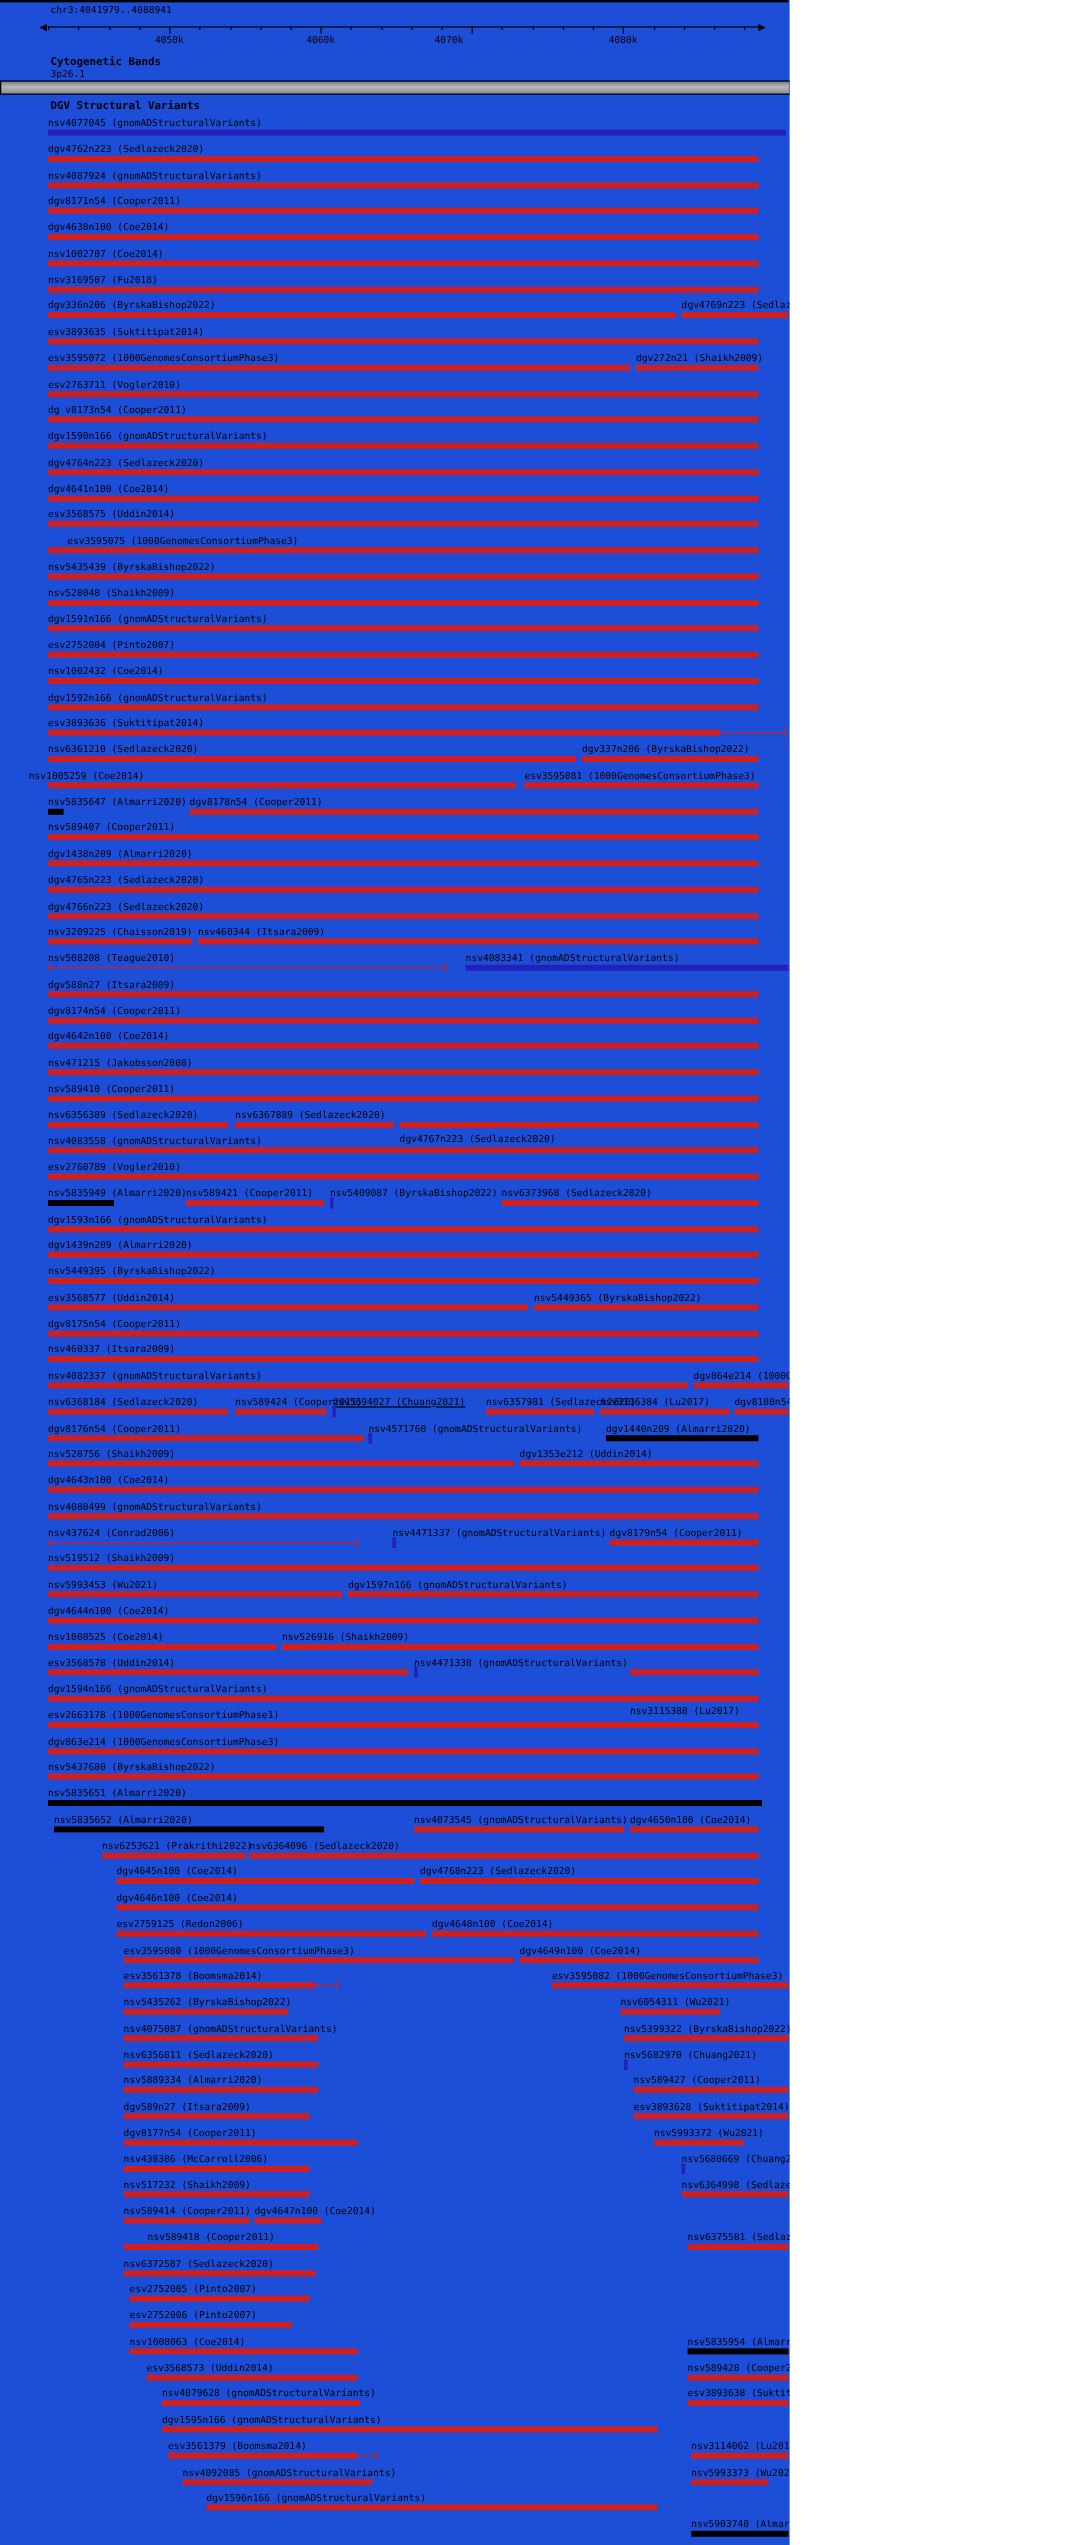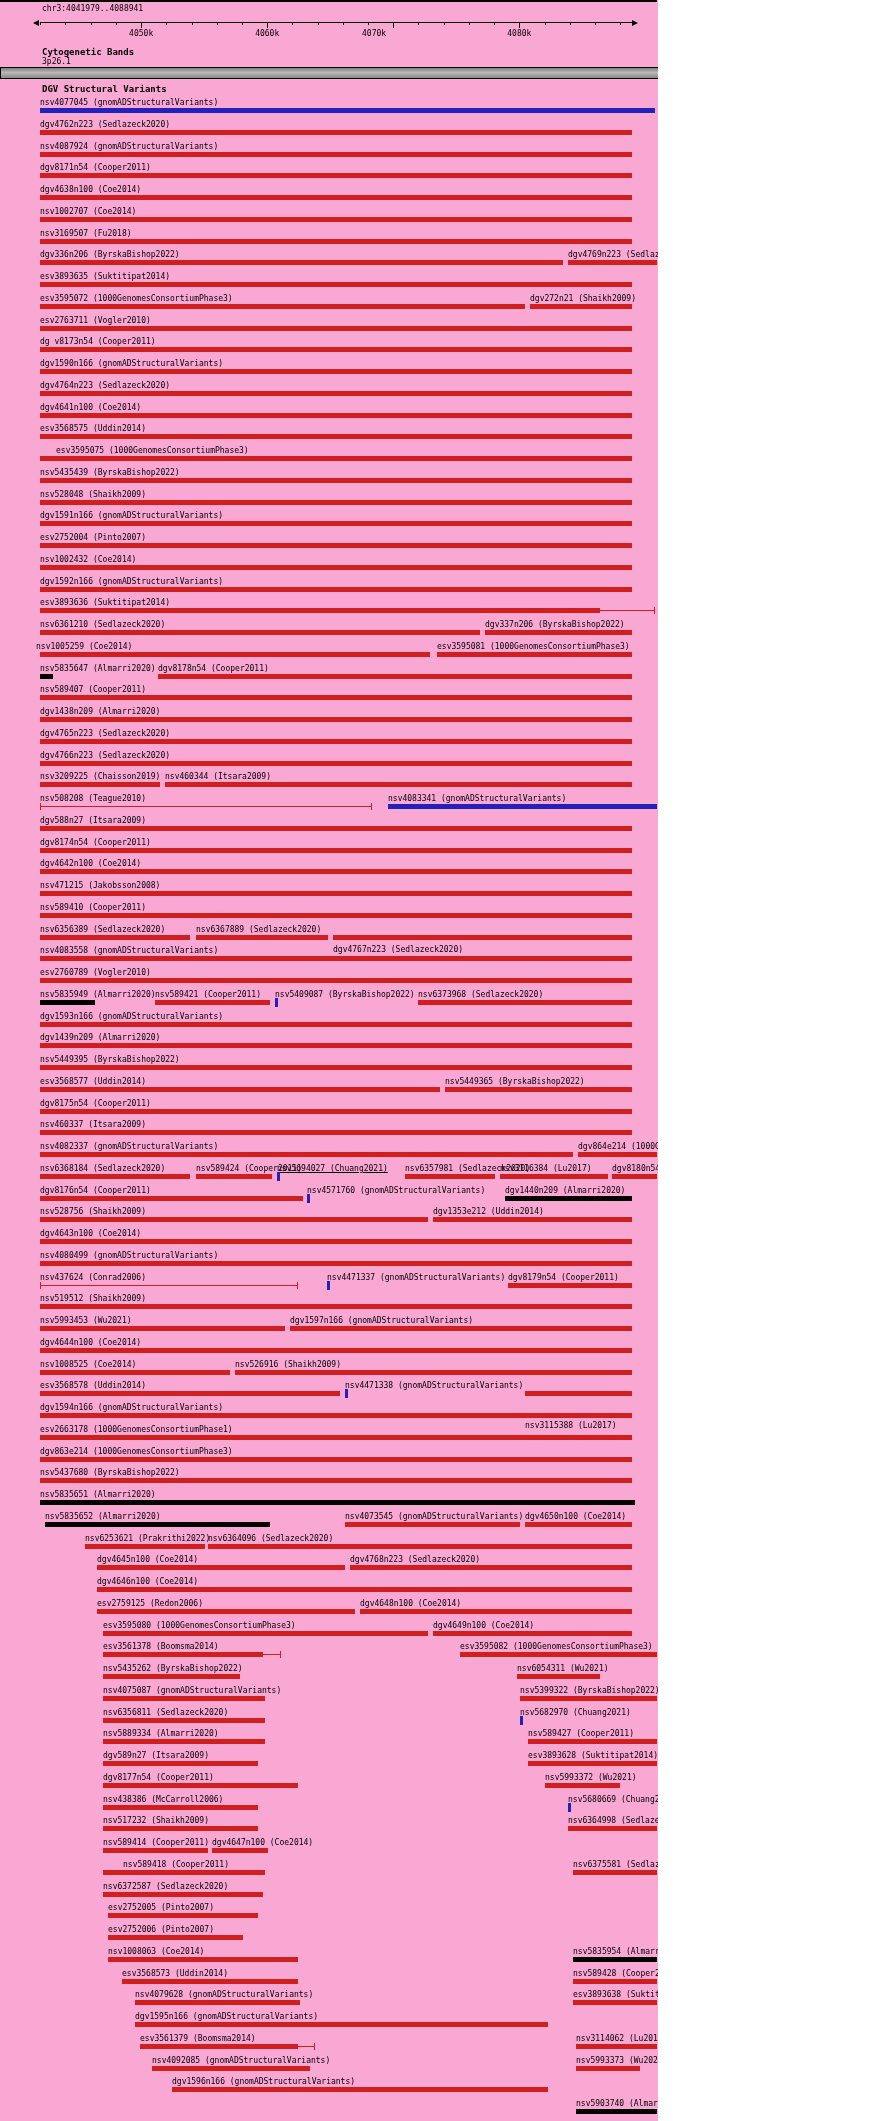--- a/index.html
+++ b/index.html
@@ -1,18 +1,18 @@
 <!DOCTYPE html>
 <html><head>
 <meta charset="utf-8">
 <title>DGV Structural Variants</title>
 <style>
   html,body{margin:0;padding:0;background:#fff;}
   body{width:890px;height:2121px;position:relative;font-family:"DejaVu Sans Mono",monospace;color:#000;}
-  #content{position:absolute;top:0;left:0;width:658px;height:2121px;overflow:hidden;background:#f9a8d4;}
+  #content{position:absolute;top:0;left:0;width:658px;height:2121px;overflow:hidden;background:#1d4ed8;}
   #topline{position:absolute;top:0;left:0;width:657px;height:2px;background:#000;}
   .small{position:absolute;font-size:8px;line-height:9px;white-space:pre;}
   .hdr{position:absolute;font-size:9px;line-height:10px;font-weight:bold;white-space:pre;}
   #ruler{position:absolute;top:0;left:0;width:658px;height:46px;}
   .rline{position:absolute;height:1px;background:#000;}
   .rtick{position:absolute;width:1px;background:#000;}
   .rlabel{position:absolute;font-size:8px;line-height:9px;}
   .arrow{position:absolute;width:0;height:0;border-top:3px solid transparent;border-bottom:3px solid transparent;}
   .arrow.left{border-right:6px solid #000;}
   .arrow.right{border-left:6px solid #000;}
@@ -123,21 +123,21 @@
       <div class="vbar" style="left: 40px; top: 564.75px; width: 592px; background: rgb(208, 31, 31);"></div>
       <div class="vlabel" style="left: 40px; top: 576.5px;">dgv1592n166 (gnomADStructuralVariants)</div>
       <div class="vbar" style="left: 40px; top: 586.5px; width: 592px; background: rgb(208, 31, 31);"></div>
       <div class="vlabel" style="left: 40px; top: 598.25px;">esv3893636 (Suktitipat2014)</div>
       <div class="vbar" style="left: 40px; top: 608.25px; width: 560px; background: rgb(208, 31, 31);"></div>
       <div class="vtail" style="left: 600px; top: 610.25px; width: 55px; background: rgb(208, 31, 31); color: rgb(208, 31, 31);"></div>
       <div class="vlabel" style="left: 40px; top: 620px;">nsv6361210 (Sedlazeck2020)</div>
       <div class="vbar" style="left: 40px; top: 630px; width: 440px; background: rgb(208, 31, 31);"></div>
       <div class="vlabel" style="left: 485px; top: 620px;">dgv337n206 (ByrskaBishop2022)</div>
       <div class="vbar" style="left: 485px; top: 630px; width: 147px; background: rgb(208, 31, 31);"></div>
-      <div class="vlabel" style="left: 36px; top: 641.75px;">nsv1005259 (Coe2014)</div>
+      <div class="vlabel" style="left: 24px; top: 641.75px;">nsv1005259 (Coe2014)</div>
       <div class="vbar" style="left: 40px; top: 651.75px; width: 390px; background: rgb(208, 31, 31);"></div>
       <div class="vlabel" style="left: 437px; top: 641.75px;">esv3595081 (1000GenomesConsortiumPhase3)</div>
       <div class="vbar" style="left: 437px; top: 651.75px; width: 195px; background: rgb(208, 31, 31);"></div>
       <div class="vlabel" style="left: 40px; top: 663.5px;">nsv5835647 (Almarri2020)</div>
       <div class="vbar" style="left: 40px; top: 673.5px; width: 13px; background: rgb(0, 0, 0);"></div>
       <div class="vlabel" style="left: 158px; top: 663.5px;">dgv8178n54 (Cooper2011)</div>
       <div class="vbar" style="left: 158px; top: 673.5px; width: 474px; background: rgb(208, 31, 31);"></div>
       <div class="vlabel" style="left: 40px; top: 685.25px;">nsv589407 (Cooper2011)</div>
       <div class="vbar" style="left: 40px; top: 695.25px; width: 592px; background: rgb(208, 31, 31);"></div>
       <div class="vlabel" style="left: 40px; top: 707px;">dgv1438n209 (Almarri2020)</div>

